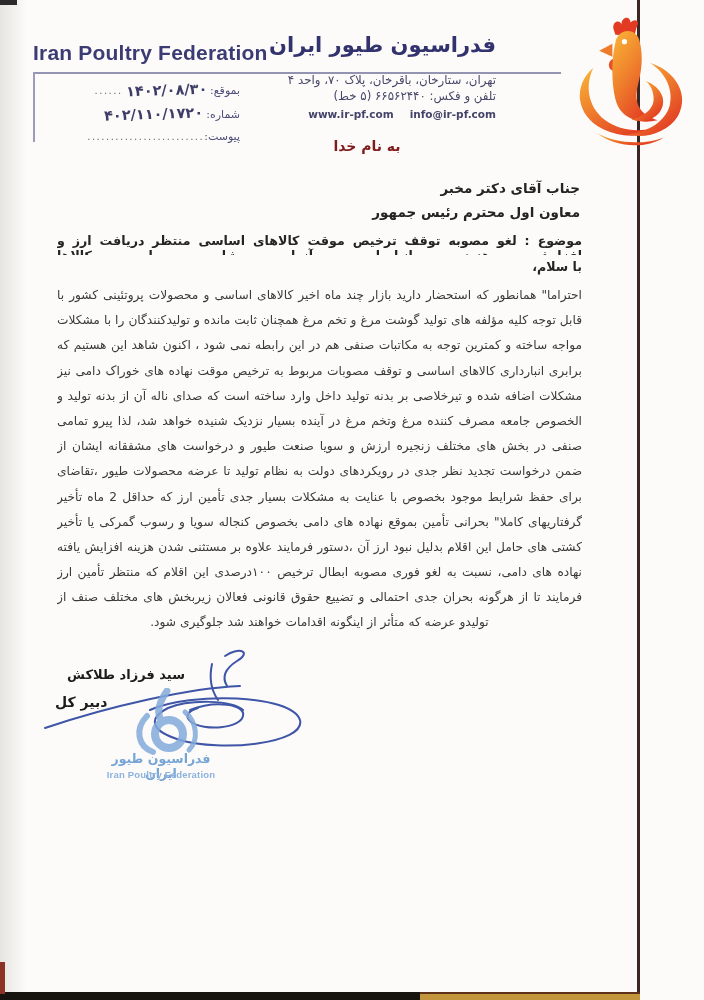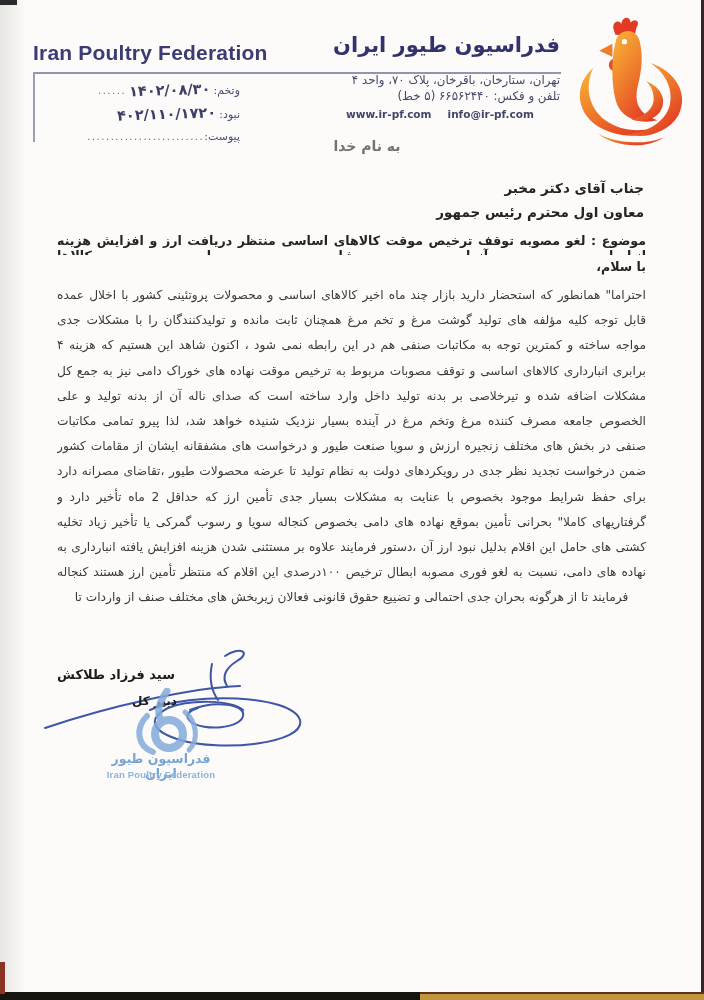--- a/index.html
+++ b/index.html
@@ -1,18 +1,18 @@
 <!DOCTYPE html>
 <html lang="fa"><head>
 <meta charset="utf-8">
 <style>
   html,body{margin:0;padding:0;}
   body{width:704px;height:1000px;overflow:hidden;background:#fcfbf9;
        font-family:"DejaVu Sans",sans-serif;}
-  .photo{position:relative;width:704px;height:1000px;background:#fcfbf9;}
+  .photo{position:relative;width:640px;height:1000px;background:#fcfbf9;}
   
   .edge-right{position:absolute;right:0;top:0;width:3px;height:100%;background:#3a2622;}
   .edge-bottom-dark{position:absolute;left:0;bottom:0;width:420px;height:8px;background:#17130f;}
   .edge-bottom-gold{position:absolute;left:420px;bottom:0;right:0;height:8px;
       background:#c3953d;border-top:2px solid #5d3118;box-sizing:border-box;}
   .edge-left-red{position:absolute;left:0;bottom:6px;width:5px;height:32px;background:#8b3426;}
   .edge-top-speck{position:absolute;left:0;top:0;width:17px;height:5px;background:#2a2a2a;}
   .edge-left-shade{position:absolute;left:0;top:0;width:26px;height:100%;
       background:linear-gradient(90deg,#e7e5e1,rgba(252,251,249,0));}
 
@@ -20,55 +20,55 @@
   .title-en{position:absolute;left:33px;top:41px;font-family:"Liberation Sans",sans-serif;
       font-weight:bold;font-size:21px;color:#3c3c74;letter-spacing:.2px;}
   .title-fa{position:absolute;right:144px;top:33px;direction:rtl;font-weight:bold;
       font-size:21px;color:#32326e;}
   .hrule{position:absolute;left:33px;top:72px;width:528px;height:2px;background:#9494b2;}
   .vrule{position:absolute;left:33px;top:72px;width:2px;height:70px;background:#9c9cb8;}
   .logo{position:absolute;left:563px;top:12px;width:141px;height:142px;}
 
   .address{position:absolute;right:144px;top:72px;width:240px;direction:rtl;
       text-align:right;font-size:11.8px;line-height:16px;color:#474769;}
-  .links{direction:ltr;text-align:center;font-size:10.5px;font-weight:bold;
+  .links{direction:ltr;text-align:right;font-size:10.5px;font-weight:bold;
       color:#44446a;margin-top:2px;}
   .links .www{margin-right:16px;}
 
   .fields{position:absolute;left:38px;top:82px;width:202px;direction:rtl;}
   .field-row{display:flex;align-items:center;margin-bottom:8px;direction:rtl;}
   .field-label{font-size:11px;color:#4c4c7a;}
   .field-value{font-size:14.5px;font-weight:bold;color:#3d3d68;display:inline-block;
       transform:rotate(-2deg);margin:0 3px;white-space:nowrap;}
   .field-dots{font-size:10px;color:#6b6b6b;letter-spacing:1.5px;overflow:hidden;
       white-space:nowrap;flex:1;}
 
   .bismillah{position:absolute;left:282px;top:138px;width:170px;text-align:center;
-      font-weight:bold;font-size:14px;color:#737373;direction:rtl;}
+      font-weight:bold;font-size:14px;color:#7f1d1d;direction:rtl;}
 
   
   .recipient{position:absolute;right:60px;top:180px;direction:rtl;
       font-weight:bold;font-size:13.5px;color:#242424;line-height:17px;}
   .recipient div{margin-bottom:7px;}
   .subject{position:absolute;left:57px;right:58px;top:233px;direction:rtl;
       font-weight:bold;font-size:12.6px;color:#242424;text-align:justify;
       text-align-last:justify;height:22px;overflow:hidden;}
   .salutation{position:absolute;right:58px;top:259px;direction:rtl;font-weight:bold;
       font-size:12.6px;color:#242424;}
   .body-text{position:absolute;left:57px;right:58px;top:283px;direction:rtl;}
   .body-line{font-size:12.2px;color:#3a3a3a;line-height:25.2px;height:25.2px;
       overflow:hidden;text-align:justify;text-align-last:justify;direction:rtl;}
   .body-line:last-child{text-align-last:center;}
 
   
   .sig-svg{position:absolute;left:40px;top:648px;width:310px;height:132px;}
-  .sig-name{position:absolute;left:55px;top:667px;width:122px;text-align:center;
+  .sig-name{position:absolute;left:65px;top:667px;width:122px;text-align:center;
       direction:rtl;font-weight:bold;font-size:13px;color:#1c1c1c;}
-  .sig-title{position:absolute;left:55px;top:694px;width:122px;text-align:right;
-      direction:rtl;font-weight:bold;font-size:12px;color:#1c1c1c;}
+  .sig-title{position:absolute;left:55px;top:694px;width:122px;text-align:left;
+      direction:rtl;font-weight:bold;font-size:14px;color:#1c1c1c;}
   .stamp{position:absolute;left:95px;top:688px;width:132px;height:100px;opacity:.85;
       filter:blur(.3px);}
   .stamp-swirl{position:absolute;left:34px;top:0;width:76px;height:68px;}
   .stamp-fa{position:absolute;left:0;top:63px;width:132px;text-align:center;direction:rtl;
       font-weight:bold;font-size:12.5px;color:#5e95cf;}
   .stamp-en{position:absolute;left:0;top:81px;width:132px;text-align:center;
       font-family:"Liberation Sans",sans-serif;font-weight:bold;font-size:9.5px;
       color:#78a5d8;letter-spacing:.2px;}
 </style>
 </head>
@@ -110,26 +110,26 @@
   <div class="address">
     <div>تهران، ستارخان، باقرخان، پلاک ۷۰، واحد ۴</div>
     <div>تلفن و فکس: ۶۶۵۶۲۴۴۰ (۵ خط)</div>
     <div class="links">
       <span class="www">www.ir-pf.com</span><span>info@ir-pf.com</span>
     </div>
   </div>
 
   <div class="fields">
     <div class="field-row">
-      <span class="field-label">وتخم:</span>
+      <span class="field-label">بموقع:</span>
       <span class="field-value">۱۴۰۲/۰۸/۳۰</span>
       <span class="field-dots">......</span>
     </div>
     <div class="field-row">
-      <span class="field-label">نبود:</span>
+      <span class="field-label">شماره:</span>
       <span class="field-value">۴۰۲/۱۱۰/۱۷۲۰</span>
     </div>
     <div class="field-row">
       <span class="field-label">پیوست:</span>
       <span class="field-dots">.........................</span>
     </div>
   </div>
 
   <div class="bismillah">به نام خدا</div>
 
@@ -148,20 +148,21 @@
       <div class="body-line">برابری انبارداری کالاهای اساسی و توقف مصوبات مربوط به ترخیص موقت نهاده های خوراک دامی نیز به جمع کل</div>
       <div class="body-line">مشکلات اضافه شده و تیرخلاصی بر بدنه تولید داخل وارد ساخته است که صدای ناله آن از بدنه تولید و علی</div>
       <div class="body-line">الخصوص جامعه مصرف کننده مرغ وتخم مرغ در آینده بسیار نزدیک شنیده خواهد شد، لذا پیرو تمامی مکاتبات</div>
       <div class="body-line">صنفی در بخش های مختلف زنجیره ارزش و سویا صنعت طیور و درخواست های مشفقانه ایشان از مقامات کشور</div>
       <div class="body-line">ضمن درخواست تجدید نظر جدی در رویکردهای دولت به نظام تولید تا عرضه محصولات طیور ،تقاضای مصرانه دارد</div>
       <div class="body-line">برای حفظ شرایط موجود بخصوص با عنایت به مشکلات بسیار جدی تأمین ارز که حداقل 2 ماه تأخیر دارد و</div>
       <div class="body-line">گرفتاریهای کاملا" بحرانی تأمین بموقع نهاده های دامی بخصوص کنجاله سویا و رسوب گمرکی یا تأخیر زیاد تخلیه</div>
       <div class="body-line">کشتی های حامل این اقلام بدلیل نبود ارز آن ،دستور فرمایند علاوه بر مستثنی شدن هزینه افزایش یافته انبارداری به</div>
       <div class="body-line">نهاده های دامی، نسبت به لغو فوری مصوبه ابطال ترخیص ۱۰۰درصدی این اقلام که منتظر تأمین ارز هستند کنجاله</div>
       <div class="body-line">فرمایند تا از هرگونه بحران جدی احتمالی و تضییع حقوق قانونی فعالان زیربخش های مختلف صنف از واردات تا</div>
+      <div class="body-line">تولیدو عرضه که متأثر از اینگونه اقدامات خواهند شد جلوگیری شود.</div>
     </div>
 
   <svg class="sig-svg" viewBox="0 0 310 132">
     <g fill="none" stroke="#3e55a8" stroke-width="2" stroke-linecap="round">
       <path d="M5,80 C70,58 150,40 200,38"></path>
       <path d="M185,8 C200,-2 212,4 197,13 C186,20 181,28 187,38"></path>
       <path d="M172,16 C169,30 171,42 178,52"></path>
       <path d="M110,62 C150,44 252,46 260,72 C266,96 180,104 140,92 C110,83 108,70 128,60 C150,51 192,52 203,62"></path>
       <path d="M150,62 C175,52 206,56 203,68 C200,81 164,83 151,74 C144,68 148,63 158,60"></path>
     </g>

